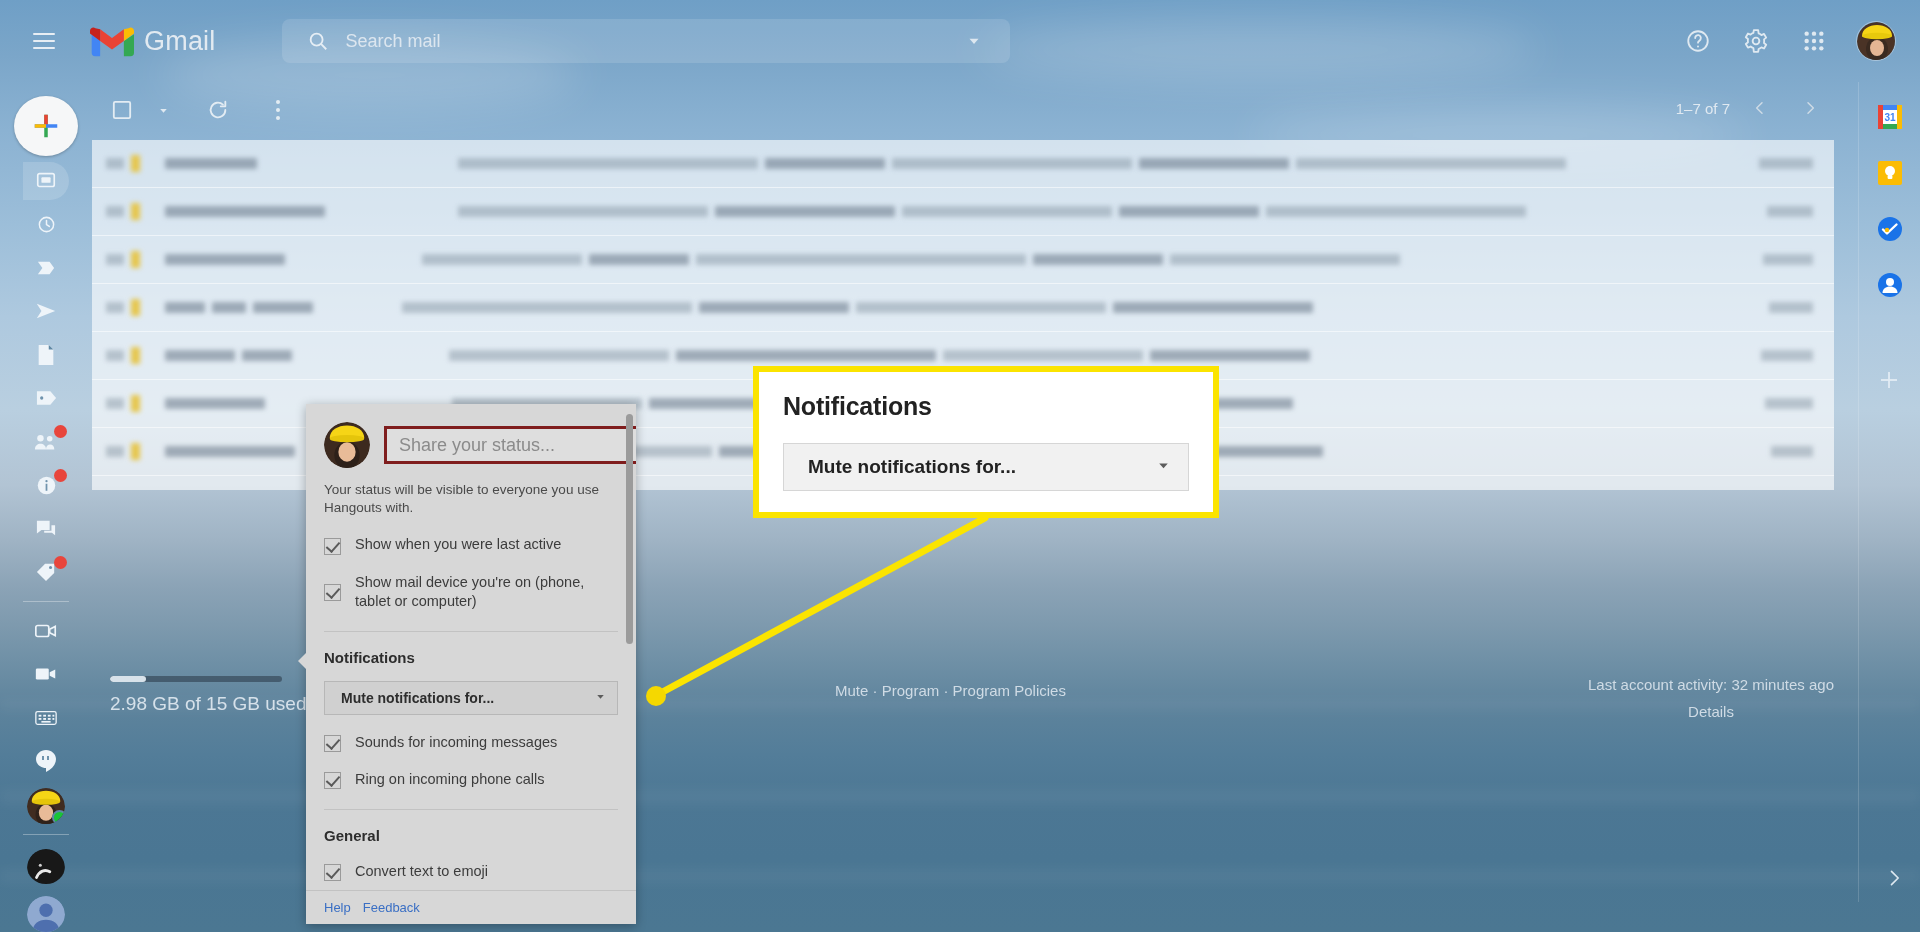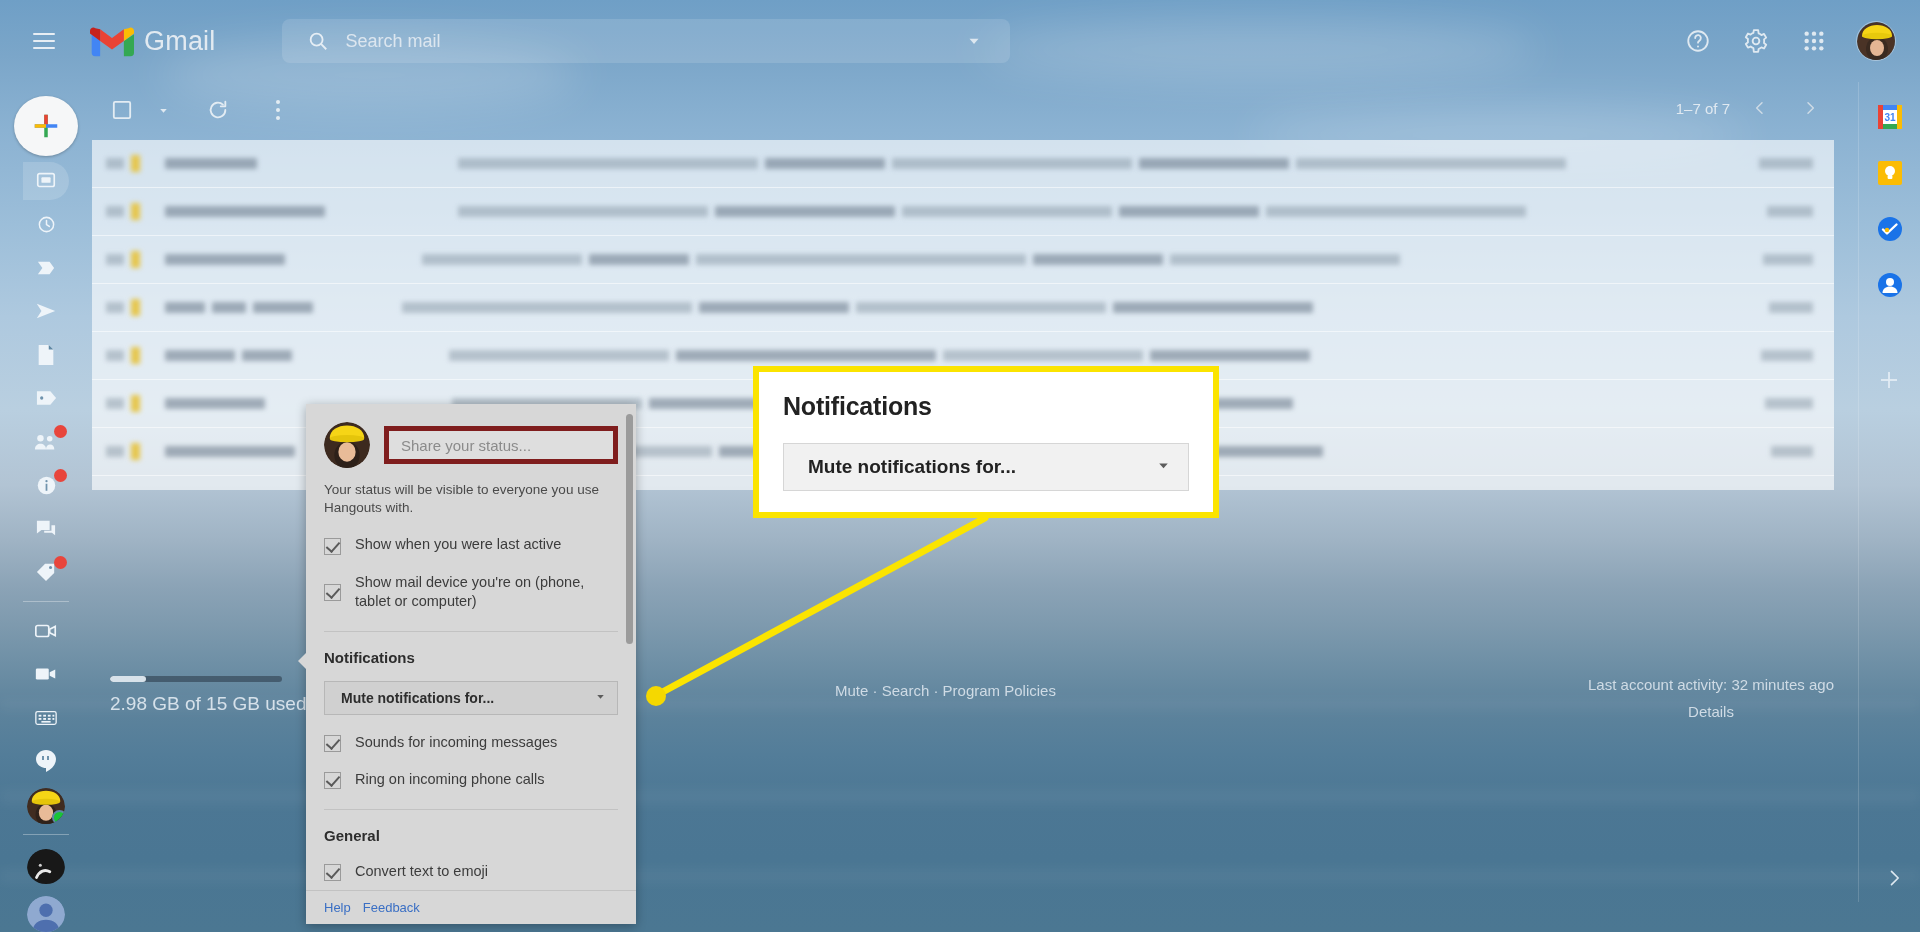--- a/index.html
+++ b/index.html
@@ -245,22 +245,22 @@
   .hp-status-row {
     display: flex; align-items: center; gap: 14px;
     padding: 18px 0 0 0;
   }
   .hp-avatar {
     width: 46px; height: 46px; border-radius: 50%;
     overflow: hidden; flex-shrink: 0;
   }
   .hp-status-input {
     flex: 1; height: 38px; background: #dedede;
-    border: 5px solid #7f1d1d; padding: 0 12px;
-    font-size: 15px; color: #8b8b8b; outline: none;
+    border: 3px solid #7f1d1d; padding: 0 12px;
+    font-size: 18px; color: #8b8b8b; outline: none;
     font-family: "Liberation Sans", sans-serif;
   }
   .hp-status-input::placeholder { color: #8b8b8b; opacity: 1; }
   .hp-note {
     margin-top: 13px; font-size: 13.5px; color: #4a4a4a;
     line-height: 1.35;
   }
   .hp-check-row {
     display: flex; align-items: center; gap: 14px;
     margin-top: 18px; cursor: pointer;
@@ -741,21 +741,21 @@
             <path d="M20 4l-8 8" stroke-linecap="round"></path>
           <path d="M18 14v5a1 1 0 01-1 1H5a1 1 0 01-1-1V7a1 1 0 011-1h5" stroke-linecap="round"></path>
         </svg>
       </span>
     </div>
   </div>
 
   <div class="footer-center">
     <a>Mute</a>
     <span>·</span>
-    <a>Search</a>
+    <a>Program</a>
     <span>·</span>
     <a>Program Policies</a>
   </div>
 
   <div class="footer-right">
     <div>Last account activity: 32 minutes ago</div>
     <div class="details">Details</div>
   </div>
 
   <div class="hangouts-panel">

